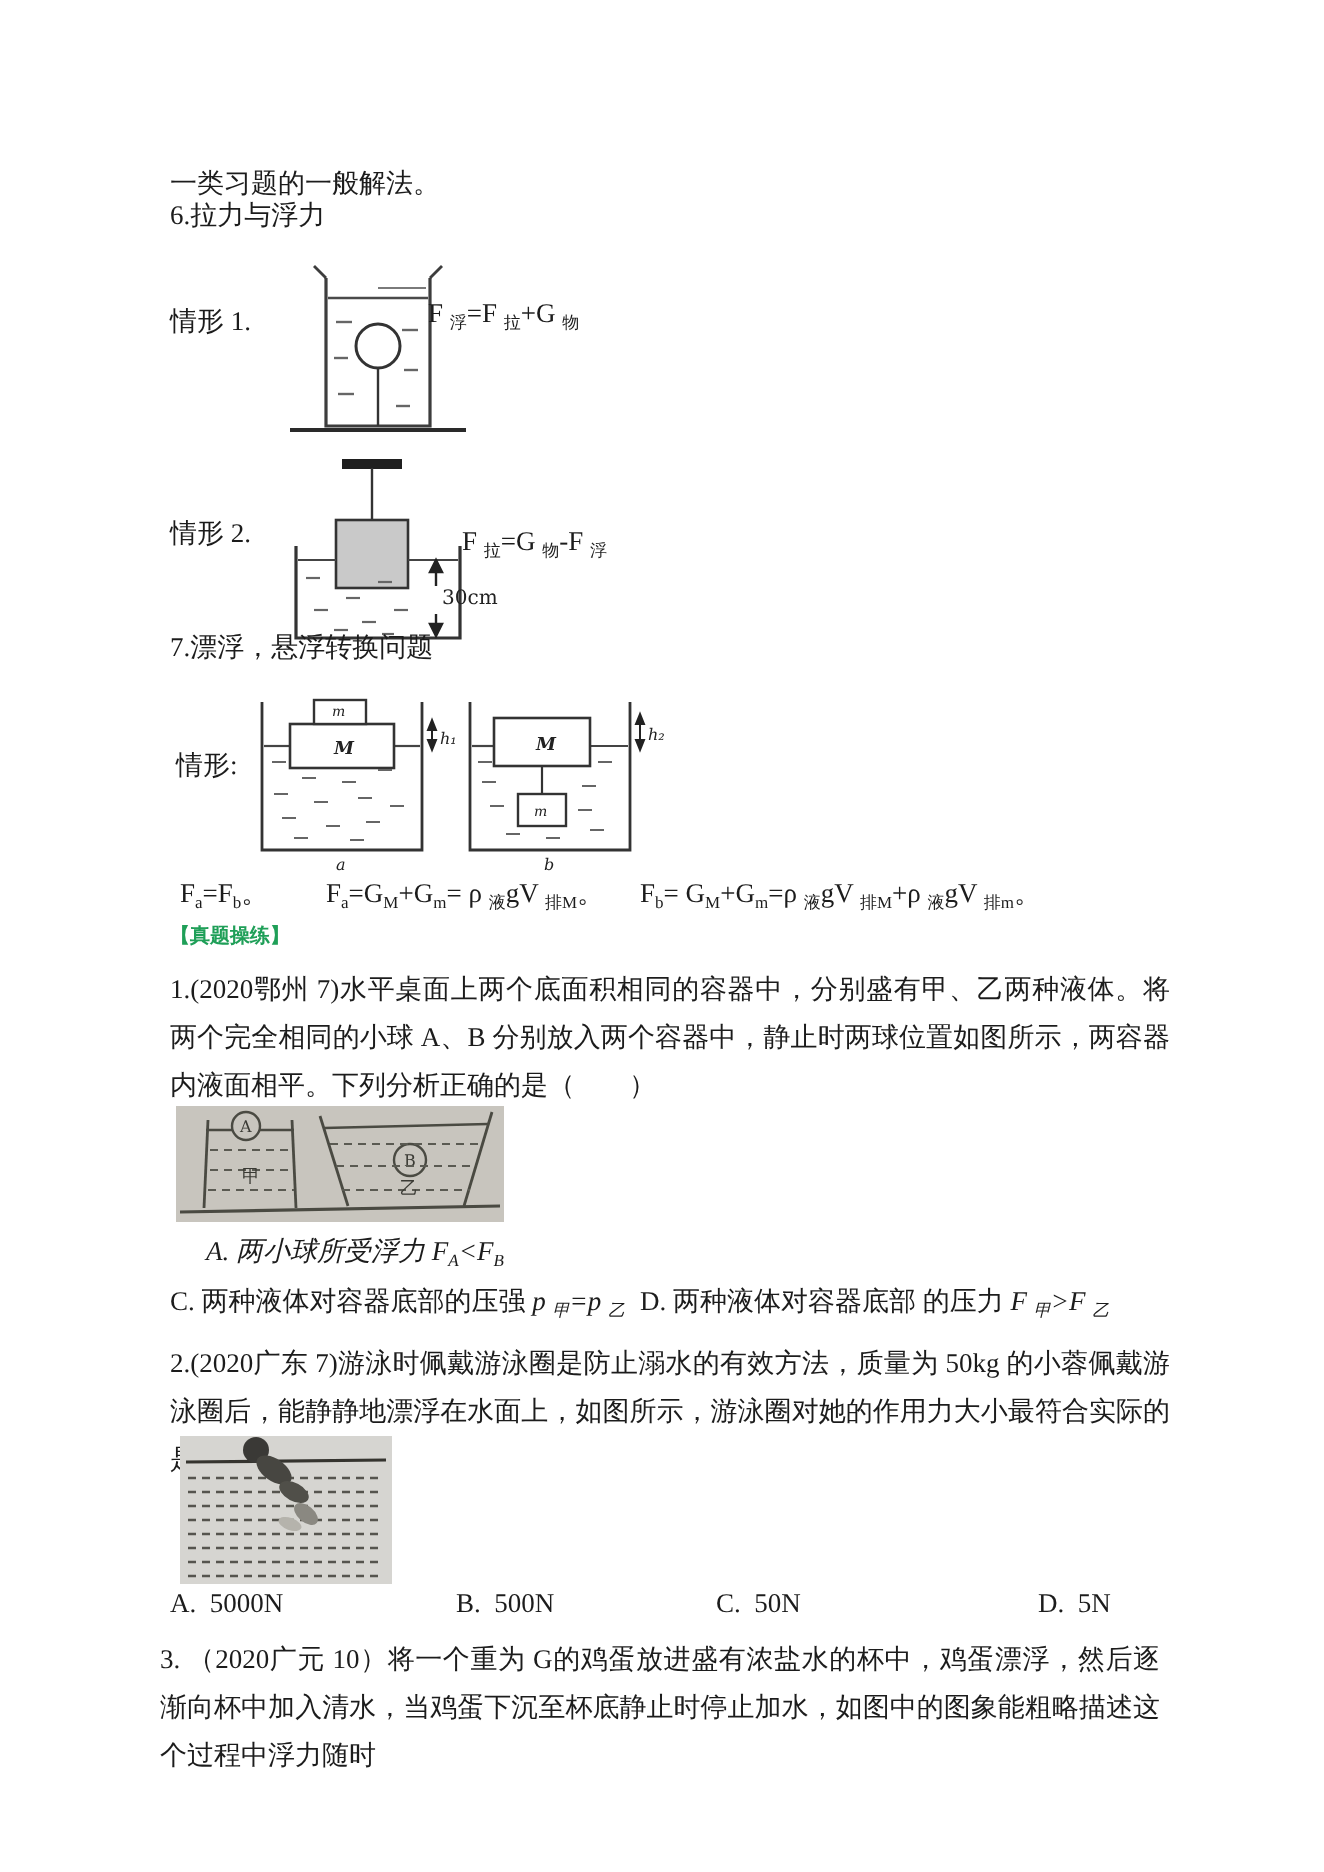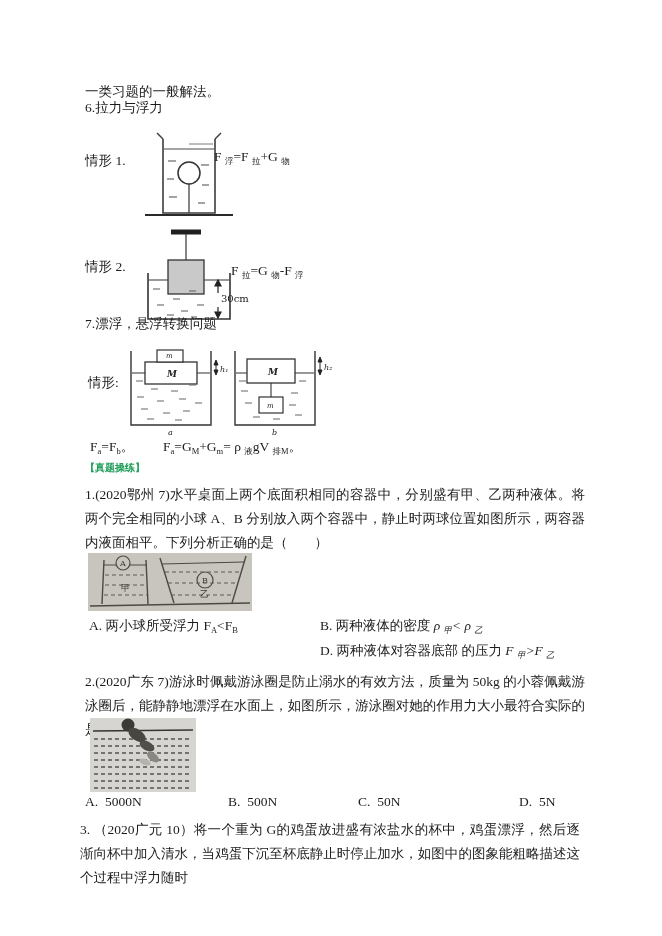--- a/index.html
+++ b/index.html
@@ -128,20 +128,21 @@
         <line x1="166" y1="60" x2="173" y2="60"></line>
         <line x1="130" y1="72" x2="137" y2="72"></line>
         <line x1="150" y1="74" x2="157" y2="74"></line>
         <line x1="172" y1="70" x2="179" y2="70"></line>
     </g>
     <text x="149" y="90" font-size="8" font-style="italic" fill="#222">b</text>
   </svg>
 
   <div class="abs fm" style="left:90px;top:438px;">F<sub>a</sub>=F<sub>b</sub>。</div>
   <div class="abs fm" style="left:163px;top:438px;">F<sub>a</sub>=G<sub>M</sub>+G<sub>m</sub>= ρ <sub>液</sub>gV <sub>排M</sub>。</div>
+  <div class="abs fm" style="left:320px;top:438px;">F<sub>b</sub>= G<sub>M</sub>+G<sub>m</sub>=ρ <sub>液</sub>gV <sub>排M</sub>+ρ <sub>液</sub>gV <sub>排m</sub>。</div>
 
   <div class="abs green" style="left:85px;top:461px;color:#1f9f58;">【真题操练】</div>
 
   <div class="para" style="left:85px;top:483px;">1.(2020鄂州 7)水平桌面上两个底面积相同的容器中，分别盛有甲、乙两种液体。将两个完全相同的小球 A、B 分别放入两个容器中，静止时两球位置如图所示，两容器内液面相平。下列分析正确的是（　　）</div>
   <svg class="abs" style="left:88px;top:553px;" width="164" height="58" viewBox="0 0 164 58">
     <rect x="0" y="0" width="164" height="58" fill="#c8c5be"></rect>
     <line x1="2" y1="53" x2="162" y2="50" stroke="#4a4a42" stroke-width="1.6"></line>
 
     <line x1="16" y1="7" x2="14" y2="51" stroke="#4a4a42" stroke-width="1.4"></line>
     <line x1="58" y1="7" x2="60" y2="51" stroke="#4a4a42" stroke-width="1.4"></line>
@@ -160,22 +161,22 @@
     <line x1="74" y1="11" x2="156" y2="9" stroke="#4a4a42" stroke-width="1.2"></line>
     <circle cx="117" cy="27" r="8" fill="#c8c5be" stroke="#4a4a42" stroke-width="1.2"></circle>
     <text x="114" y="30" font-size="8" fill="#3a3a34">B</text>
     <g stroke="#5a5a52" stroke-width="1" stroke-dasharray="4 3">
       <line x1="77" y1="19" x2="153" y2="19"></line>
         <line x1="80" y1="30" x2="150" y2="30"></line>
         <line x1="83" y1="42" x2="147" y2="42"></line>
     </g>
     <text x="112" y="44" font-size="9" fill="#3a3a34">乙</text>
   </svg>
-  <div class="opt" style="left:89px;top:617px;"><span>A.</span>&nbsp;<span>两小球所受浮力 </span><span class="fm">F<sub>A</sub>&lt;F<sub>B</sub></span></div>
-  <div class="opt" style="left:320px;top:617px;"><span>B.</span>&nbsp;<span>两种液体的密度 </span><span class="fm it">ρ <sub>甲</sub>&lt; ρ <sub>乙</sub></span></div>
+  <div class="opt" style="left:103px;top:617px;font-style:italic;"><span>A.</span>&nbsp;<span>两小球所受浮力 </span><span class="fm">F<sub>A</sub>&lt;F<sub>B</sub></span></div>
+  <div class="opt" style="left:85px;top:642px;"><span>C.</span>&nbsp;<span>两种液体对容器底部的压强 </span><span class="fm it">p <sub>甲</sub>=p <sub>乙</sub></span></div>
   <div class="opt" style="left:320px;top:642px;"><span>D.</span>&nbsp;<span>两种液体对容器底部 的压力 </span><span class="fm it">F <sub>甲</sub>&gt;F <sub>乙</sub></span></div>
 
   <div class="para" style="left:85px;top:670px;">2.(2020广东 7)游泳时佩戴游泳圈是防止溺水的有效方法，质量为 50kg 的小蓉佩戴游泳圈后，能静静地漂浮在水面上，如图所示，游泳圈对她的作用力大小最符合实际的是（　）</div>
   <svg class="abs" style="left:90px;top:718px;" width="106" height="74" viewBox="0 0 106 74">
     <rect x="0" y="0" width="106" height="74" fill="#d6d5d1"></rect>
     <line x1="3" y1="13" x2="103" y2="12" stroke="#35342f" stroke-width="1.6"></line>
     <g stroke="#55544e" stroke-width="1.3" stroke-dasharray="4 3">
       <line x1="4" y1="21" x2="102" y2="21"></line>
         <line x1="4" y1="28" x2="102" y2="28"></line>
       <line x1="4" y1="35" x2="102" y2="35"></line>

